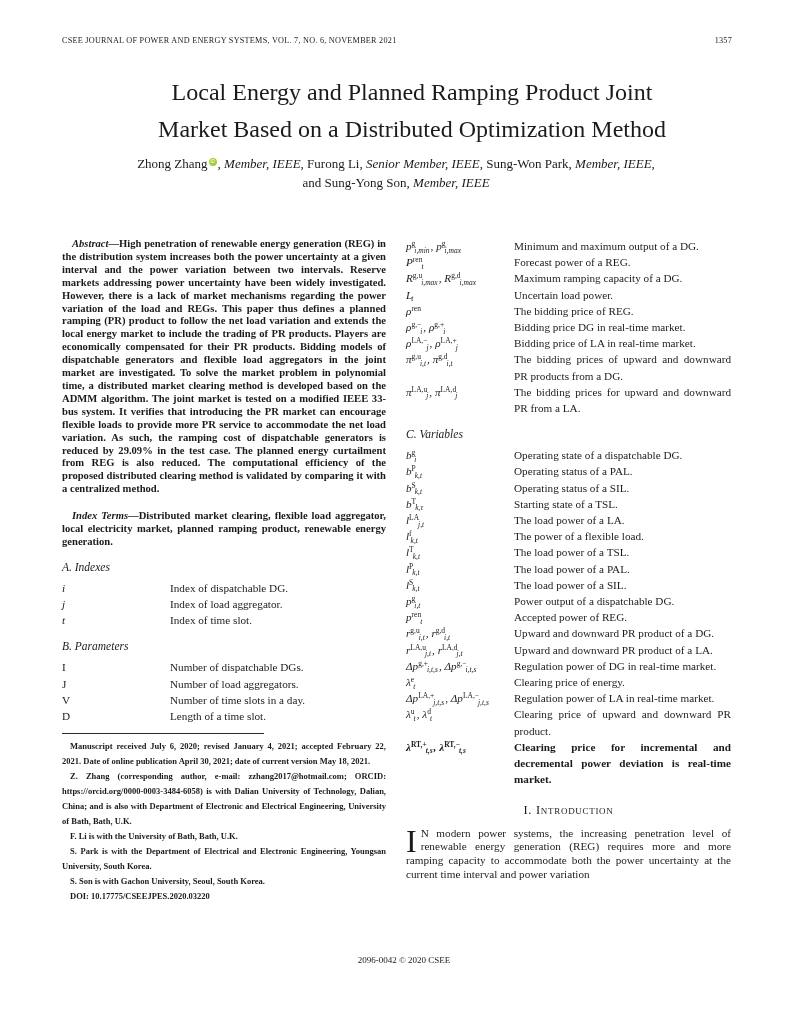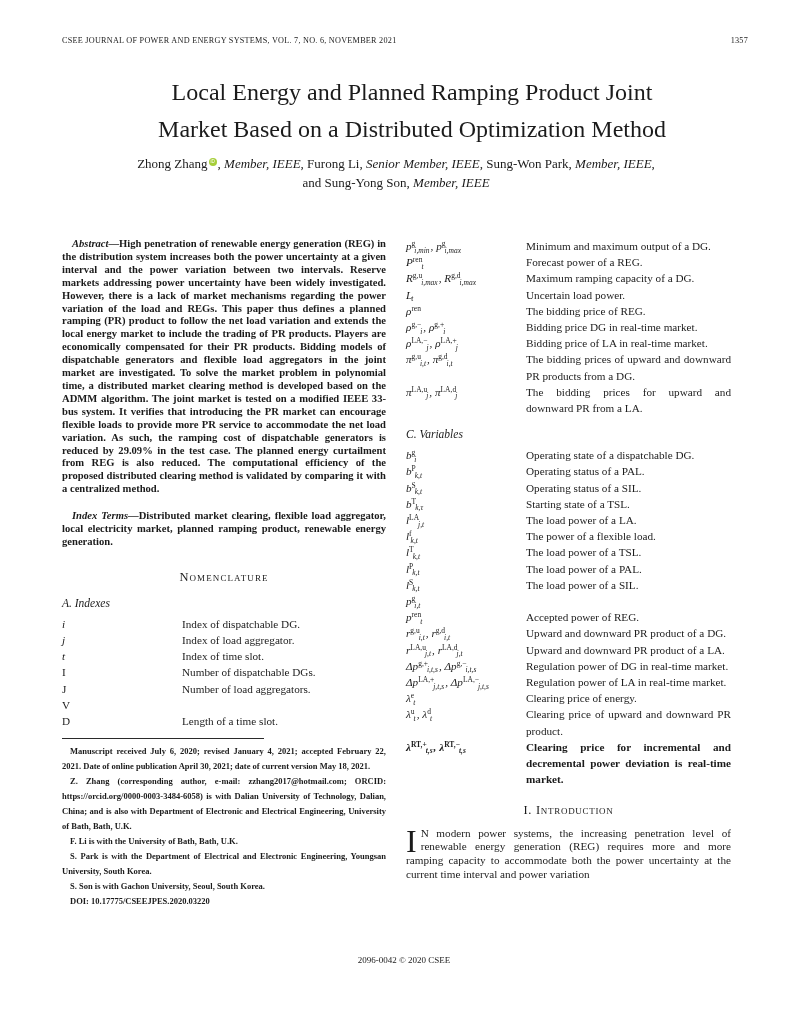--- a/index.html
+++ b/index.html
@@ -3,21 +3,21 @@
 <meta charset="utf-8">
 <style>
   html,body{margin:0;padding:0;}
   body{
     width:792px;height:1024px;background:#ffffff;color:#1b1b1b;
     font-family:"Liberation Serif", serif;position:relative;overflow:hidden;
   }
   .page{position:absolute;inset:0;}
   
   .page-header{
-    position:absolute;top:36px;left:62px;right:44px;
+    position:absolute;top:36px;left:62px;right:60px;
     display:flex;justify-content:space-between;
     font-size:8.2px;letter-spacing:.25px;
   }
   
   .paper-title{
     position:absolute;top:74px;left:16px;width:100%;margin:0;
     text-align:center;font-size:24px;font-weight:normal;line-height:37px;
   }
   .authors{
     position:absolute;top:155px;left:0;width:100%;
@@ -43,21 +43,21 @@
   
   .nom-heading{
     margin:21px 0 0 0;text-align:center;font-weight:normal;
     font-variant:small-caps;font-size:12.5px;letter-spacing:1.1px;
   }
   .section-title{
     margin:12px 0 7px 0;font-style:italic;font-weight:normal;font-size:11.5px;
   }
   .nom-list{display:block;}
   .nom-row{display:flex;font-size:11.2px;line-height:16.2px;}
-  .nom-row .sym{flex:0 0 104px;font-style:italic;padding-right:16px;}
+  .nom-row .sym{flex:0 0 104px;font-style:italic;padding-right:4px;}
   .nom-list.upright .sym{font-style:normal;}
   .nom-row .def{flex:1;text-align:justify;}
   .sym.bold-sym,.bold-sym{font-weight:bold;}
   sup,sub{font-size:7.5px;line-height:0;position:relative;vertical-align:baseline;}
   sup{top:-4px;font-style:normal;}
   sub{top:2.5px;left:-1px;font-style:italic;}
   
   .fn-rule{width:202px;border-top:1px solid #2a2a2a;margin:9px 0 5px 0;height:0;}
   .footnotes p{
     margin:0;font-size:8.5px;line-height:15px;text-indent:8px;text-align:justify;
@@ -95,55 +95,56 @@
   <div class="authors">
     <div><span>Zhong Zhang</span><span class="orcid">iD</span><span>, <i>Member, IEEE</i>, Furong Li, <i>Senior Member, IEEE</i>, Sung-Won Park, <i>Member, IEEE</i>,</span></div>
     <div>and Sung-Yong Son, <i>Member, IEEE</i></div>
   </div>
 
   <div class="col col-left">
     <p class="abstract"><i class="lead">Abstract</i><span>—High penetration of renewable energy generation (REG) in the distribution system increases both the power uncertainty at a given interval and the power variation between two intervals. Reserve markets addressing power uncertainty have been widely investigated. However, there is a lack of market mechanisms regarding the power variation of the load and REGs. This paper thus defines a planned ramping (PR) product to follow the net load variation and extends the local energy market to include the trading of PR products. Players are economically compensated for their PR products. Bidding models of dispatchable generators and flexible load aggregators in the joint market are investigated. To solve the market problem in polynomial time, a distributed market clearing method is developed based on the ADMM algorithm. The joint market is tested on a modified IEEE 33-bus system. It verifies that introducing the PR market can encourage flexible loads to provide more PR service to accommodate the net load variation. As such, the ramping cost of dispatchable generators is reduced by 29.09% in the test case. The planned energy curtailment from REG is also reduced. The computational efficiency of the proposed distributed clearing method is validated by comparing it with a centralized method.</span></p>
 
     <p class="index-terms"><i class="lead">Index Terms</i><span>—Distributed market clearing, flexible load aggregator, local electricity market, planned ramping product, renewable energy generation.</span></p>
 
-    <h2 class="nom-heading">Nomenclature</h2>
 
     <h3 class="section-title">A. Indexes</h3>
     <div class="nom-list">
 
         <div class="nom-row">
           <span class="sym">i</span>
           <span class="def">Index of dispatchable DG.</span>
         </div>
 
         <div class="nom-row">
           <span class="sym">j</span>
           <span class="def">Index of load aggregator.</span>
         </div>
 
         <div class="nom-row">
           <span class="sym">t</span>
           <span class="def">Index of time slot.</span>
         </div>
       </div>
 
+    <h3 class="section-title">B. Parameters</h3>
     <div class="nom-list upright">
 
         <div class="nom-row">
           <span class="sym">I</span>
           <span class="def">Number of dispatchable DGs.</span>
         </div>
 
         <div class="nom-row">
           <span class="sym">J</span>
           <span class="def">Number of load aggregators.</span>
         </div>
 
         <div class="nom-row">
           <span class="sym">V</span>
+          <span class="def">Number of time slots in a day.</span>
         </div>
 
         <div class="nom-row">
           <span class="sym">D</span>
           <span class="def">Length of a time slot.</span>
         </div>
       </div>
 
     <div class="fn-rule"></div>
     <div class="footnotes">
@@ -254,20 +255,21 @@
           <span class="def">The load power of a PAL.</span>
         </div>
 
         <div class="nom-row">
           <span class="sym">l<sup>S</sup><sub>k,t</sub></span>
           <span class="def">The load power of a SIL.</span>
         </div>
 
         <div class="nom-row">
           <span class="sym">p<sup>g</sup><sub>i,t</sub></span>
+          <span class="def">Power output of a dispatchable DG.</span>
         </div>
 
         <div class="nom-row">
           <span class="sym">p<sup>ren</sup><sub>t</sub></span>
           <span class="def">Accepted power of REG.</span>
         </div>
 
         <div class="nom-row">
           <span class="sym">r<sup>g,u</sup><sub>i,t</sub>, r<sup>g,d</sup><sub>i,t</sub></span>
           <span class="def">Upward and downward PR product of a DG.</span>
@@ -277,27 +279,27 @@
           <span class="sym">r<sup>LA,u</sup><sub>j,t</sub>, r<sup>LA,d</sup><sub>j,t</sub></span>
           <span class="def">Upward and downward PR product of a LA.</span>
         </div>
 
         <div class="nom-row">
           <span class="sym">Δp<sup>g,+</sup><sub>i,t,s</sub>, Δp<sup>g,−</sup><sub>i,t,s</sub></span>
           <span class="def">Regulation power of DG in real-time market.</span>
         </div>
 
         <div class="nom-row">
+          <span class="sym">λ<sup>e</sup><sub>t</sub></span>
+          <span class="def">Clearing price of energy.</span>
+        </div>
+
+        <div class="nom-row">
           <span class="sym">Δp<sup>LA,+</sup><sub>j,t,s</sub>, Δp<sup>LA,−</sup><sub>j,t,s</sub></span>
           <span class="def">Regulation power of LA in real-time market.</span>
-        </div>
-
-        <div class="nom-row">
-          <span class="sym">λ<sup>e</sup><sub>t</sub></span>
-          <span class="def">Clearing price of energy.</span>
         </div>
 
         <div class="nom-row">
           <span class="sym">λ<sup>u</sup><sub>t</sub>, λ<sup>d</sup><sub>t</sub></span>
           <span class="def">Clearing price of upward and downward PR product.</span>
         </div>
 
         <div class="nom-row">
           <span class="sym bold-sym">λ<sup>RT,+</sup><sub>t,s</sub>, λ<sup>RT,−</sup><sub>t,s</sub></span>
           <span class="def bold-sym">Clearing price for incremental and decremental power deviation is real-time market.</span>

